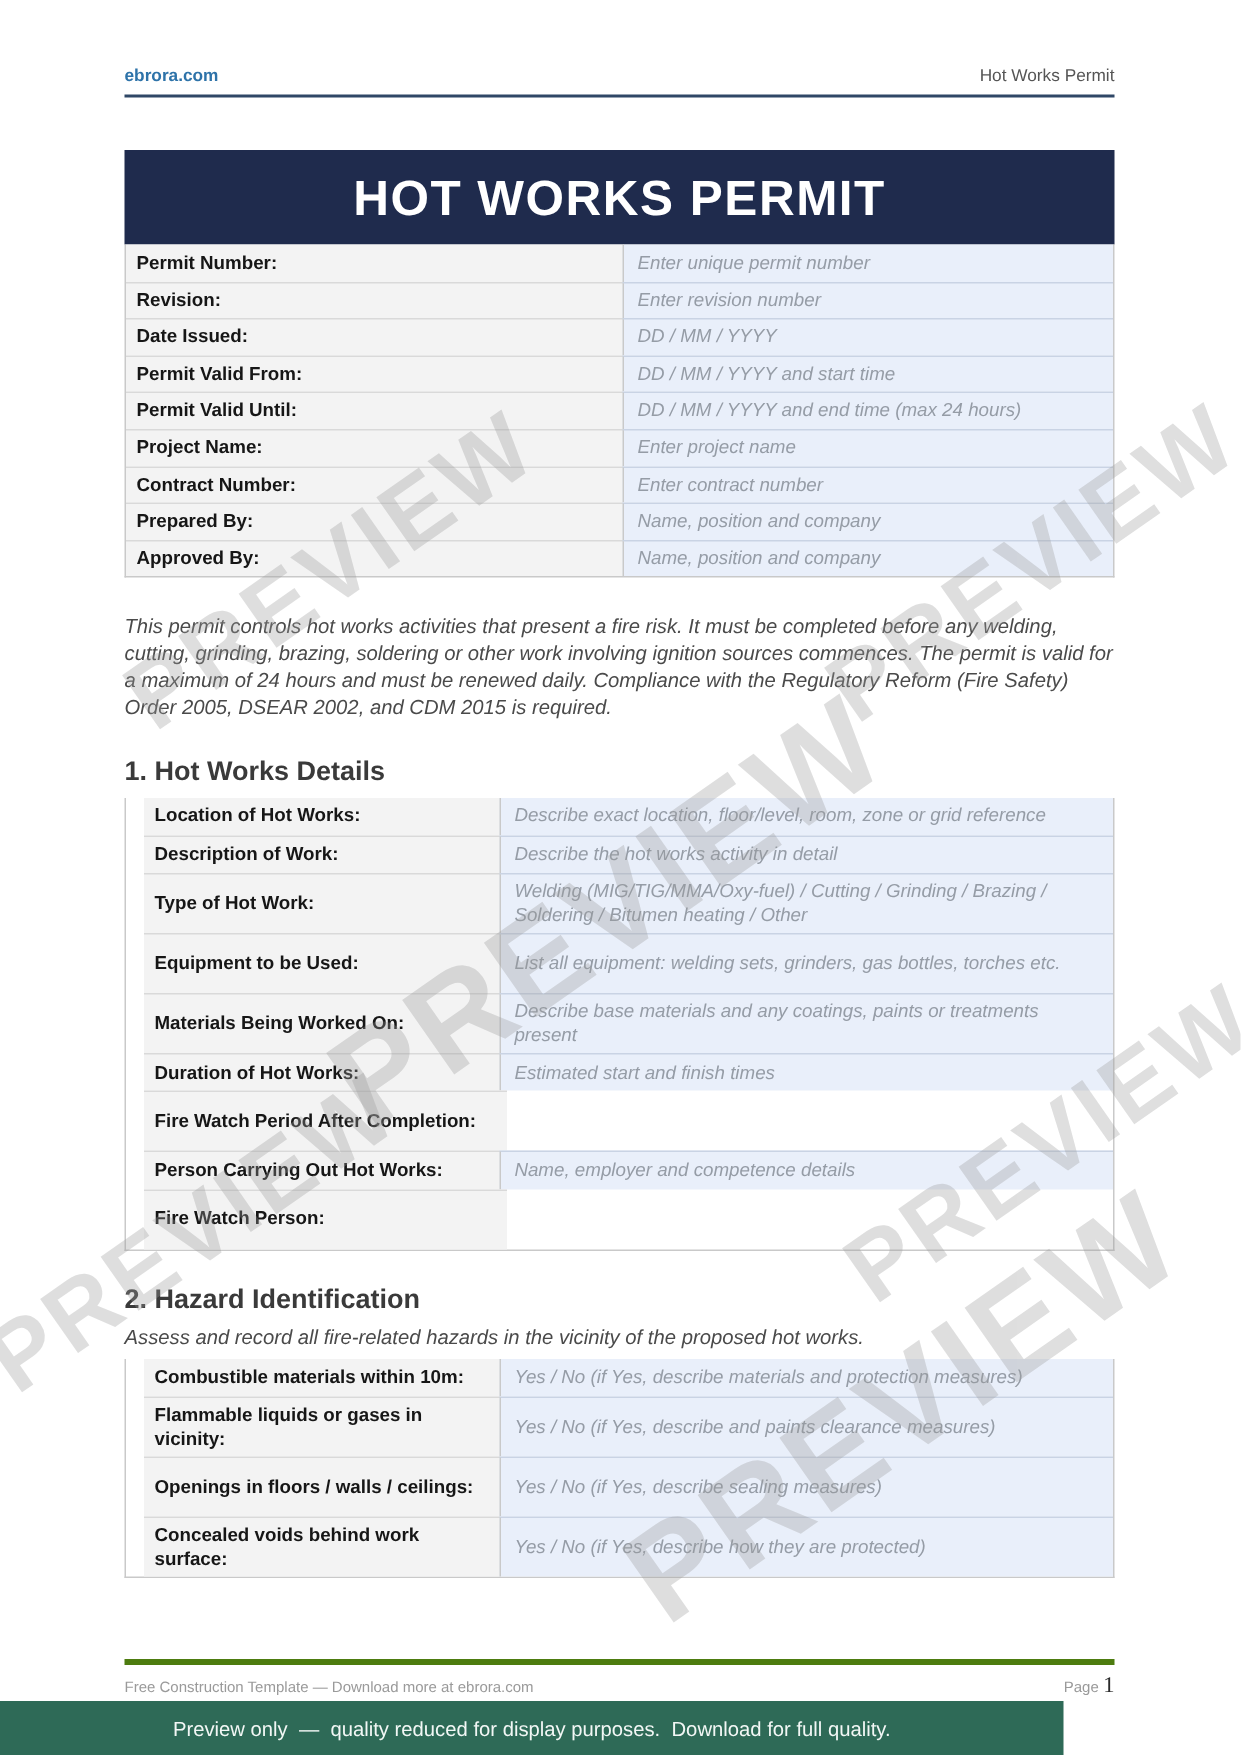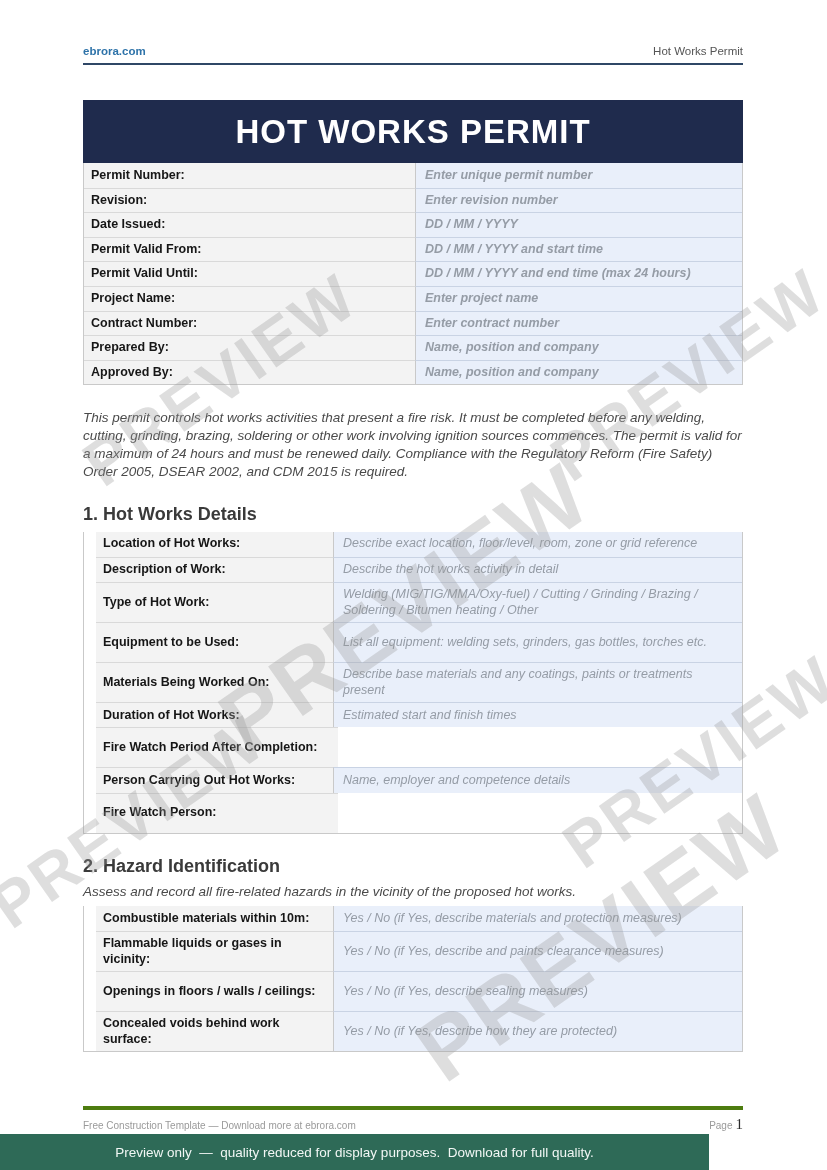--- a/index.html
+++ b/index.html
@@ -28,21 +28,21 @@
   .trow{display:flex;}
   .trow + .trow .tlabel{border-top:1px solid var(--row_divider);}
   .trow + .trow .tvalue{border-top:1px solid var(--right_row_divider);}
   .tlabel{background:var(--cell_left_bg);display:flex;align-items:center;
     font-weight:bold;font-size:12.5px;color:var(--label_text);padding:3px 8px 3px 7px;line-height:15.5px;}
   .tvalue{background:var(--cell_right_bg);display:flex;align-items:center;
     font-style:italic;font-size:12.5px;color:var(--placeholder_text);
     border-left:1px solid var(--table_border);padding:3px 8px 3px 9px;line-height:15.5px;}
   .permit .trow{height:24.6px;}
   .permit .tlabel{width:332px;}
-  .permit .tvalue{width:328px;font-weight:bold;}
+  .permit .tvalue{width:328px;}
   .sect .tlabel{width:242px;}
   .sect .tvalue{width:418px;}
   .sect .trow.single{height:25.3px;}
   .sect .trow.double{height:40px;}
 
   .intro{margin-top:24px;font-size:13.5px;font-style:italic;color:var(--body_text);
     line-height:17.8px;width:660px;}
   h2.sec{margin-top:23px;font-size:18px;color:var(--heading_text);line-height:20px;}
   h2.sec.second{margin-top:22px;}
   .sec-intro{margin-top:7px;margin-bottom:6px;font-size:13.5px;font-style:italic;

